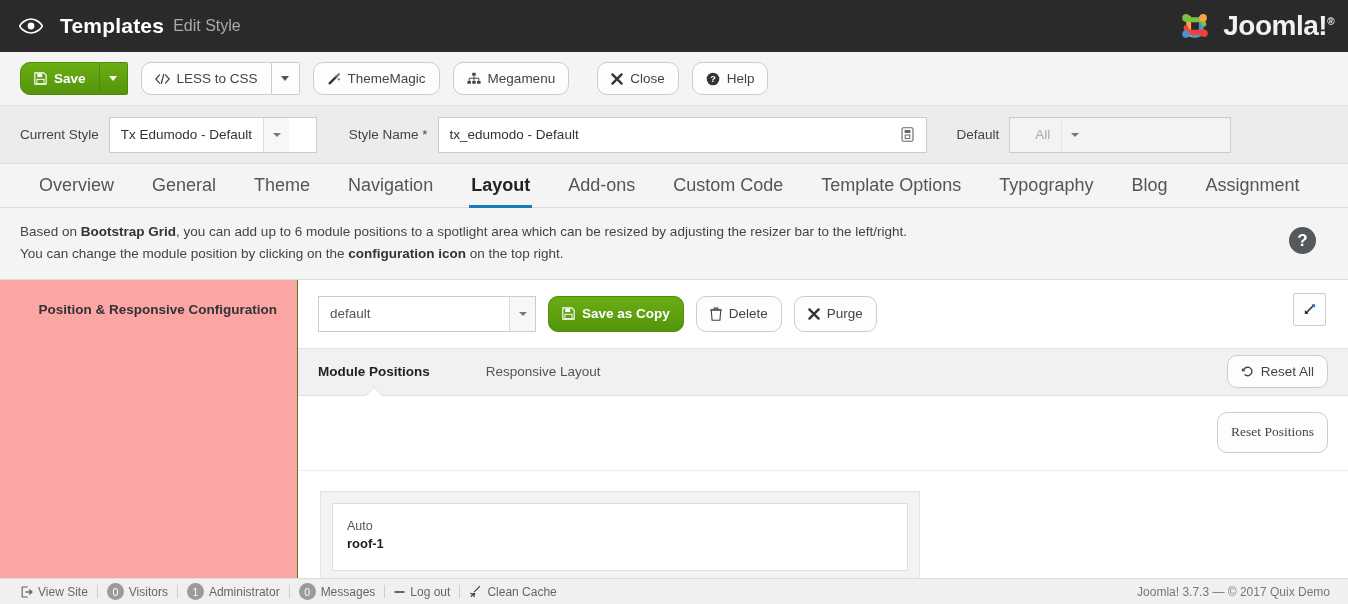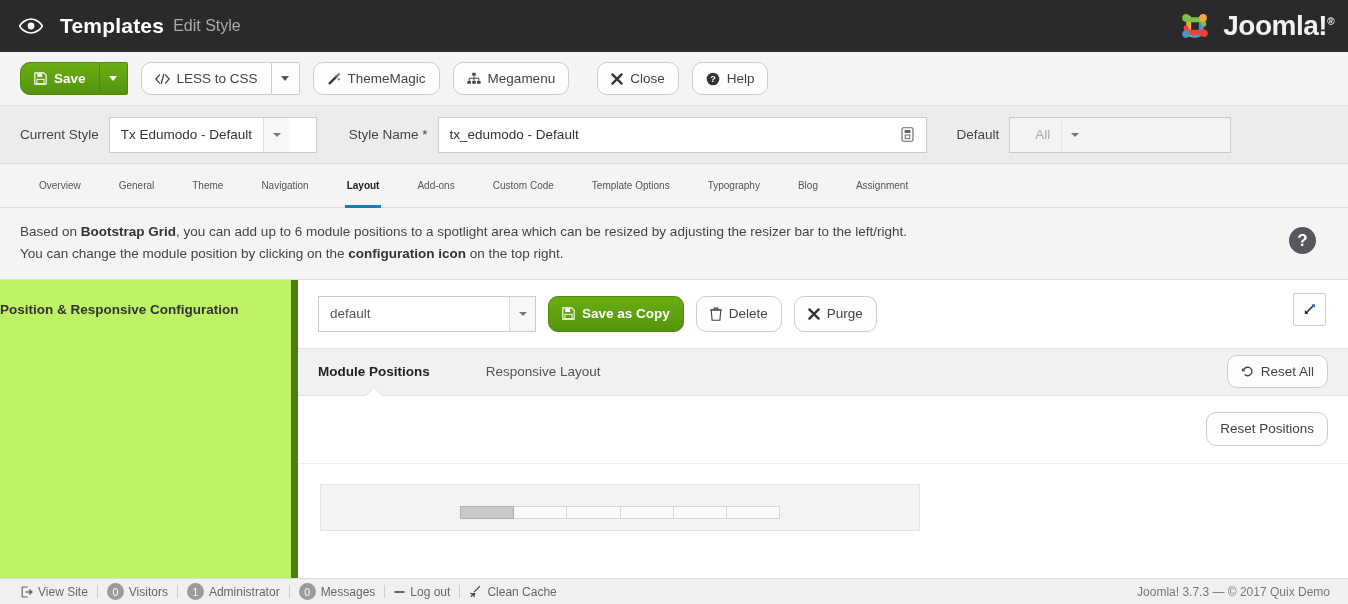--- a/index.html
+++ b/index.html
@@ -72,21 +72,21 @@
   .txt-input .val { flex: 1; }
   .input-addon { width: 20px; height: 20px; display:flex; align-items:center; justify-content:center; }
   .muted-sel { background: #f3f3f3; color: #aaa; padding-left: 14px; }
 
   
   .tabs {
     height: 44px; background: #f4f4f4; border-bottom: 1px solid #dcdcdc;
     display: flex; align-items: stretch; padding: 0 20px; gap: 0; flex: 0 0 44px;
   }
   .tab {
-    display: flex; align-items: center; padding: 0 19px; font-size: 10px;
+    display: flex; align-items: center; padding: 0 19px; font-size: 18px;
     color: #555; cursor: pointer; position: relative; white-space: nowrap;
   }
   .tab.active { color: #222; font-weight: bold; }
   .tab.active:after {
     content: ""; position: absolute; left: 17px; right: 17px; bottom: -1px; height: 3px; background: #1a7cba;
   }
 
   
   .notice {
     background: #f4f4f4; border-bottom: 1px solid #dcdcdc; padding: 13px 20px 14px 20px;
@@ -97,22 +97,22 @@
   .help-circle {
     position: absolute; right: 32px; top: 19px;
     width: 27px; height: 27px; border-radius: 50%; background: #55585c; color: #fff;
     display: flex; align-items: center; justify-content: center; font-size: 17px; font-weight: bold;
     cursor: pointer;
   }
 
   
   .body-area { flex: 1; display: flex; background: #fff; overflow: hidden; }
   .left-col {
-    width: 298px; flex: 0 0 298px; border-right: 7px solid #4d7c0f; padding: 22px 20px 0 0;
-    background: #bef264;
+    width: 298px; flex: 0 0 298px; border-right: 1px solid #4d7c0f; padding: 22px 20px 0 0;
+    text-align: right; background: #fca5a5;
   }
   .left-heading { font-size: 13.5px; font-weight: bold; color: #333; }
   .right-col { flex: 1; display: flex; flex-direction: column; background: #fff; }
 
   .cfg-row { display: flex; align-items: center; padding: 16px 20px 16px 20px; gap: 12px; position: relative; }
   .cfg-sel { width: 218px; }
   .cfg-sel .sel-val { flex: 1; color: #555; }
   .expand-btn {
     position: absolute; right: 22px; top: 13px;
     width: 33px; height: 33px; border: 1px solid #ccc; background: #fdfdfd;
@@ -419,27 +419,31 @@
               <svg width="13" height="13" viewBox="0 0 14 14">
                 <path d="M2.6 6.6a4.6 4.6 0 1 1 1.3 3.6" fill="none" stroke="#444" stroke-width="1.5"></path>
                 <path d="M1 3.2v3.6h3.6z" fill="#444"></path>
               </svg>
             </span>
             <span>Reset All</span>
           </div>
         </div>
 
       <div class="reset-pos-row">
-        <div class="btn" style="height:34px;">
+        <div class="btn" style="height:41px;font-family:Liberation Serif, serif;">
           <span>Reset Positions</span>
         </div>
       </div>
 
       <div class="canvas-area">
         <div class="pos-group">
+          <div class="pos-box">
+            <div class="pos-auto">Auto</div>
+            <div class="pos-name">roof-1</div>
+          </div>
           <div class="seg-control" id="segments-host">
               <div class="seg on"></div>
               <div class="seg"></div>
               <div class="seg"></div>
               <div class="seg"></div>
               <div class="seg"></div>
               <div class="seg"></div>
             </div>
         </div>
       </div>

